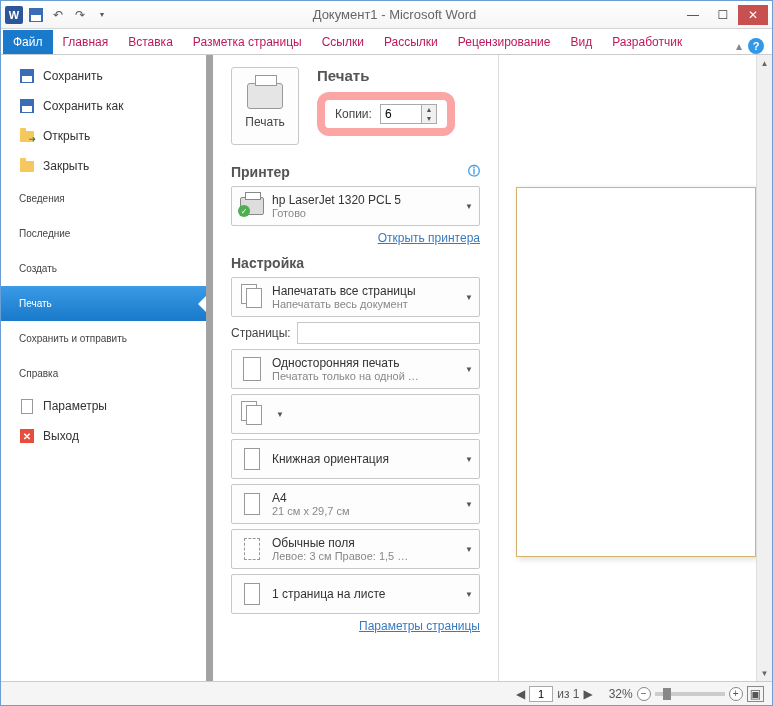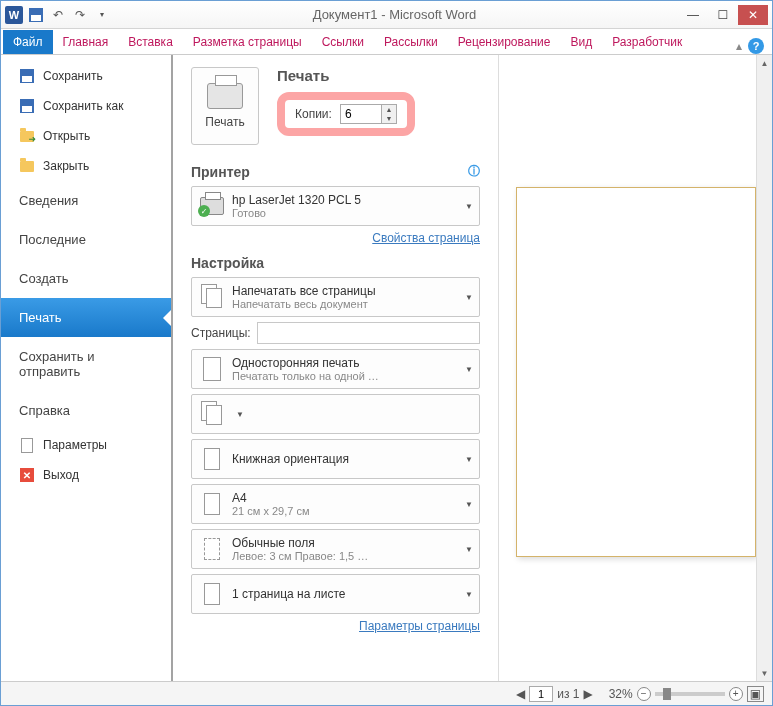--- a/index.html
+++ b/index.html
@@ -11,24 +11,24 @@
 .title { flex: 1; text-align: center; color: #666; font-size: 13px; }
 .winbtns { display: flex; }
 .winbtn { width: 30px; height: 20px; display: flex; align-items: center; justify-content: center; cursor: pointer; }
 .winbtn.close { background: #c75050; color: #fff; }
 .ribbon-tabs { height: 26px; background: #fff; display: flex; align-items: flex-end; border-bottom: 1px solid #ccc; padding: 0 2px; }
 .tab { padding: 5px 10px; cursor: pointer; color: #be185d; font-size: 12px; }
 .tab.file { background: #1979ca; color: #fff; font-weight: normal; }
 .ribbon-right { margin-left: auto; display: flex; gap: 6px; align-items: center; padding-right: 6px; }
 .help-icon { width: 16px; height: 16px; background: #3399e6; color: #fff; border-radius: 50%; display: flex; align-items: center; justify-content: center; font-size: 11px; font-weight: bold; }
 .backstage { display: flex; height: calc(100% - 28px - 26px - 24px); background: #fff; }
-.side-menu { width: 172px; border-right: 2px solid #a3a3a3; padding-top: 6px; }
+.side-menu { width: 212px; border-right: 7px solid #a3a3a3; padding-top: 6px; }
 .menu-item { padding: 7px 10px 7px 18px; display: flex; align-items: center; cursor: pointer; color: #333; }
 .menu-item .micon { width: 16px; height: 16px; margin-right: 8px; display: flex; align-items: center; justify-content: center; }
-.menu-item.simple { padding: 12px 18px; font-size: 13px; color: #444; }
+.menu-item.simple { padding: 12px 18px; font-size: 10px; color: #444; }
 .menu-item.active { background: linear-gradient(#3a9be6,#1979ca); color: #fff; position: relative; }
 .menu-item.active::after { content:''; position:absolute; right:0; top:50%; transform:translateY(-50%); border:8px solid transparent; border-right-color:#fff; }
 .center { flex: 1; padding: 12px 18px; overflow: auto; }
 .print-row { display: flex; align-items: flex-start; gap: 18px; margin-bottom: 18px; }
 .print-btn { width: 68px; height: 78px; border: 1px solid #c8c8c8; border-radius: 3px; background: #fdfdfd; display: flex; flex-direction: column; align-items: center; justify-content: center; gap: 6px; cursor: pointer; }
 .print-col-right { display:flex; flex-direction:column; gap:8px; }
 .copies-highlight { border: 8px solid #fca5a5; border-radius: 12px; padding: 4px 10px; display: flex; align-items: center; gap: 8px; }
 .spinner { display: flex; align-items: center; border: 1px solid #aaa; background: #fff; }
 .spinner input { width: 40px; border: none; padding: 2px 4px; font-size: 12px; outline: none; }
 .spinner-btns { display: flex; flex-direction: column; border-left: 1px solid #aaa; }
@@ -193,21 +193,21 @@
           <div class="printer-ico">
             <span class="check-green">✓</span>
           </div>
         </div>
       <div class="dd-text">
           <div class="dd-title">hp LaserJet 1320 PCL 5</div>
           <div class="dd-sub">Готово</div>
         </div>
       <div class="dd-arrow">▼</div>
     </div>
-    <a class="link">Свойства страница</a>
+    <a class="link">Открыть принтера</a>
 
     <div class="section-title">
         <span>Настройка</span>
       </div>
 
     <div class="dropdown">
       <div class="dd-icon">
           <div class="pages-ico">
             <div class="p p1"></div>
             <div class="p p2"></div>

